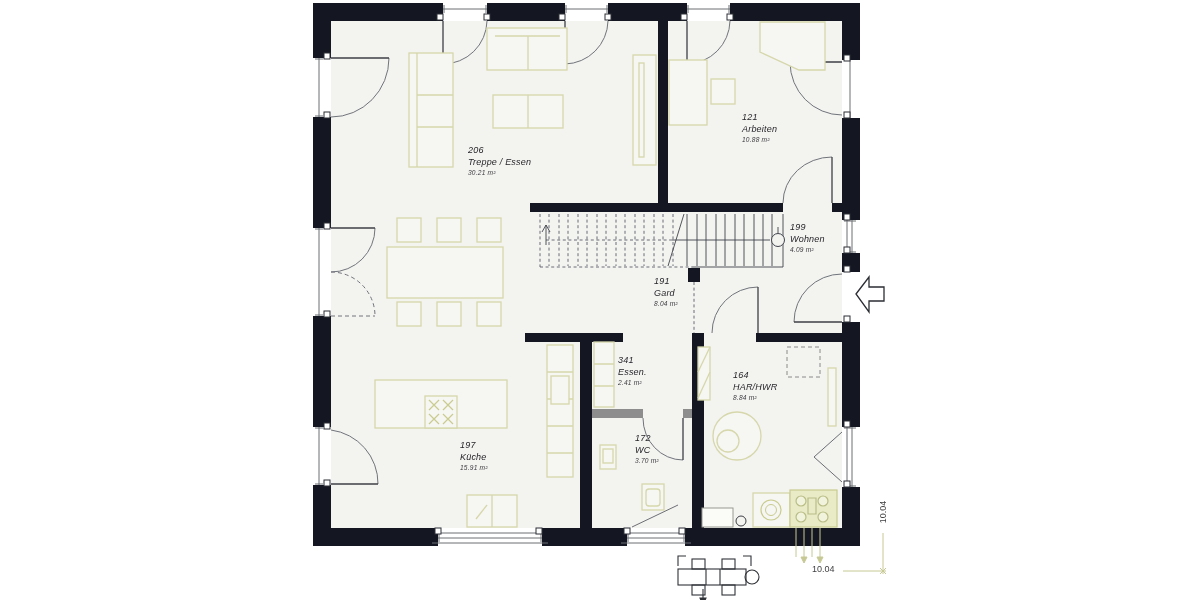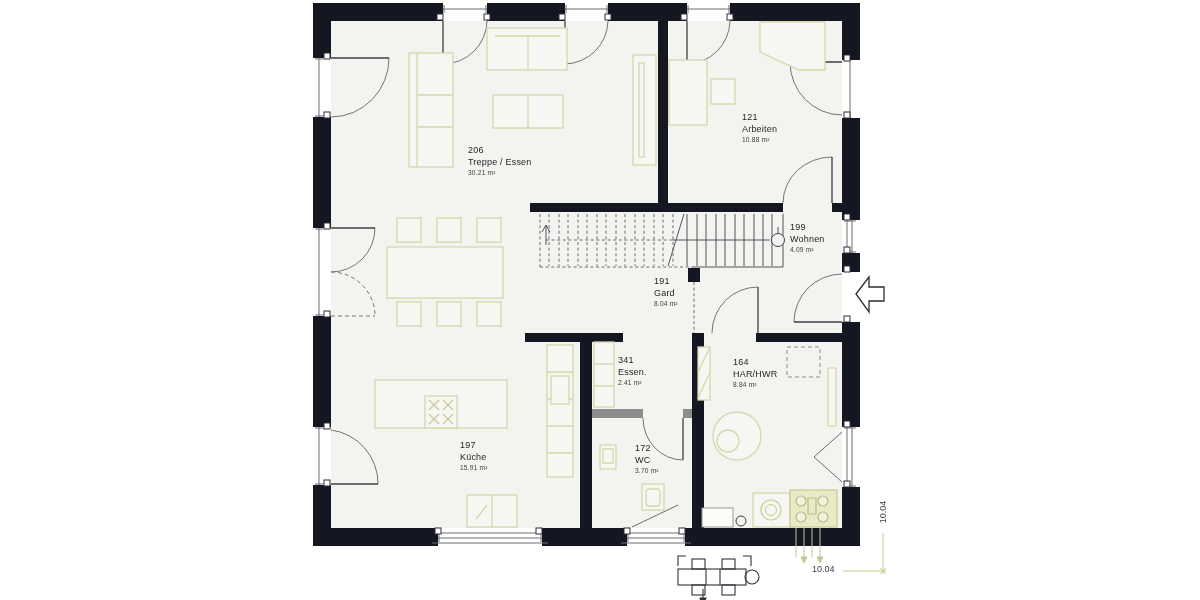--- a/index.html
+++ b/index.html
@@ -1,21 +1,21 @@
 <!DOCTYPE html>
 <html><head>
 <meta charset="utf-8">
 <style>
   html,body{margin:0;padding:0;background:#ffffff;}
   #stage{position:relative;width:1200px;height:600px;background:#ffffff;overflow:hidden;
          font-family:"Liberation Sans",sans-serif;}
   #plan-svg{position:absolute;left:0;top:0;}
   .room-label{position:absolute;color:#26262a;font-size:9px;line-height:11.5px;
               letter-spacing:.2px;white-space:nowrap;}
-  .room-label span{display:block;}
+  .room-label span{display:block;font-style:italic;}
   .room-label .area{font-size:6.6px;line-height:9px;color:#3c3c40;}
   .dim{position:absolute;color:#3f3f42;font-size:9px;white-space:nowrap;}
   .dim-right{transform:rotate(-90deg);transform-origin:center center;}
 </style>
 </head>
 <body>
 
 <div id="stage">
 
 <svg id="plan-svg" width="1200" height="600" viewBox="0 0 1200 600">
@@ -295,26 +295,26 @@
   <div class="room-label" style="left:654px;top:276px">
     <span>191</span>
     <span>Gard</span>
     <span class="area">8.04 m²</span>
   </div>
   <div class="room-label" style="left:618px;top:355px">
     <span>341</span>
     <span>Essen.</span>
     <span class="area">2.41 m²</span>
   </div>
-  <div class="room-label" style="left:733px;top:357px">
+  <div class="room-label" style="left:733px;top:370px">
     <span>164</span>
     <span>HAR/HWR</span>
     <span class="area">8.84 m²</span>
   </div>
-  <div class="room-label" style="left:635px;top:443px">
+  <div class="room-label" style="left:635px;top:433px">
     <span>172</span>
     <span>WC</span>
     <span class="area">3.70 m²</span>
   </div>
   <div class="room-label" style="left:460px;top:440px">
     <span>197</span>
     <span>Küche</span>
     <span class="area">15.91 m²</span>
   </div>
 

